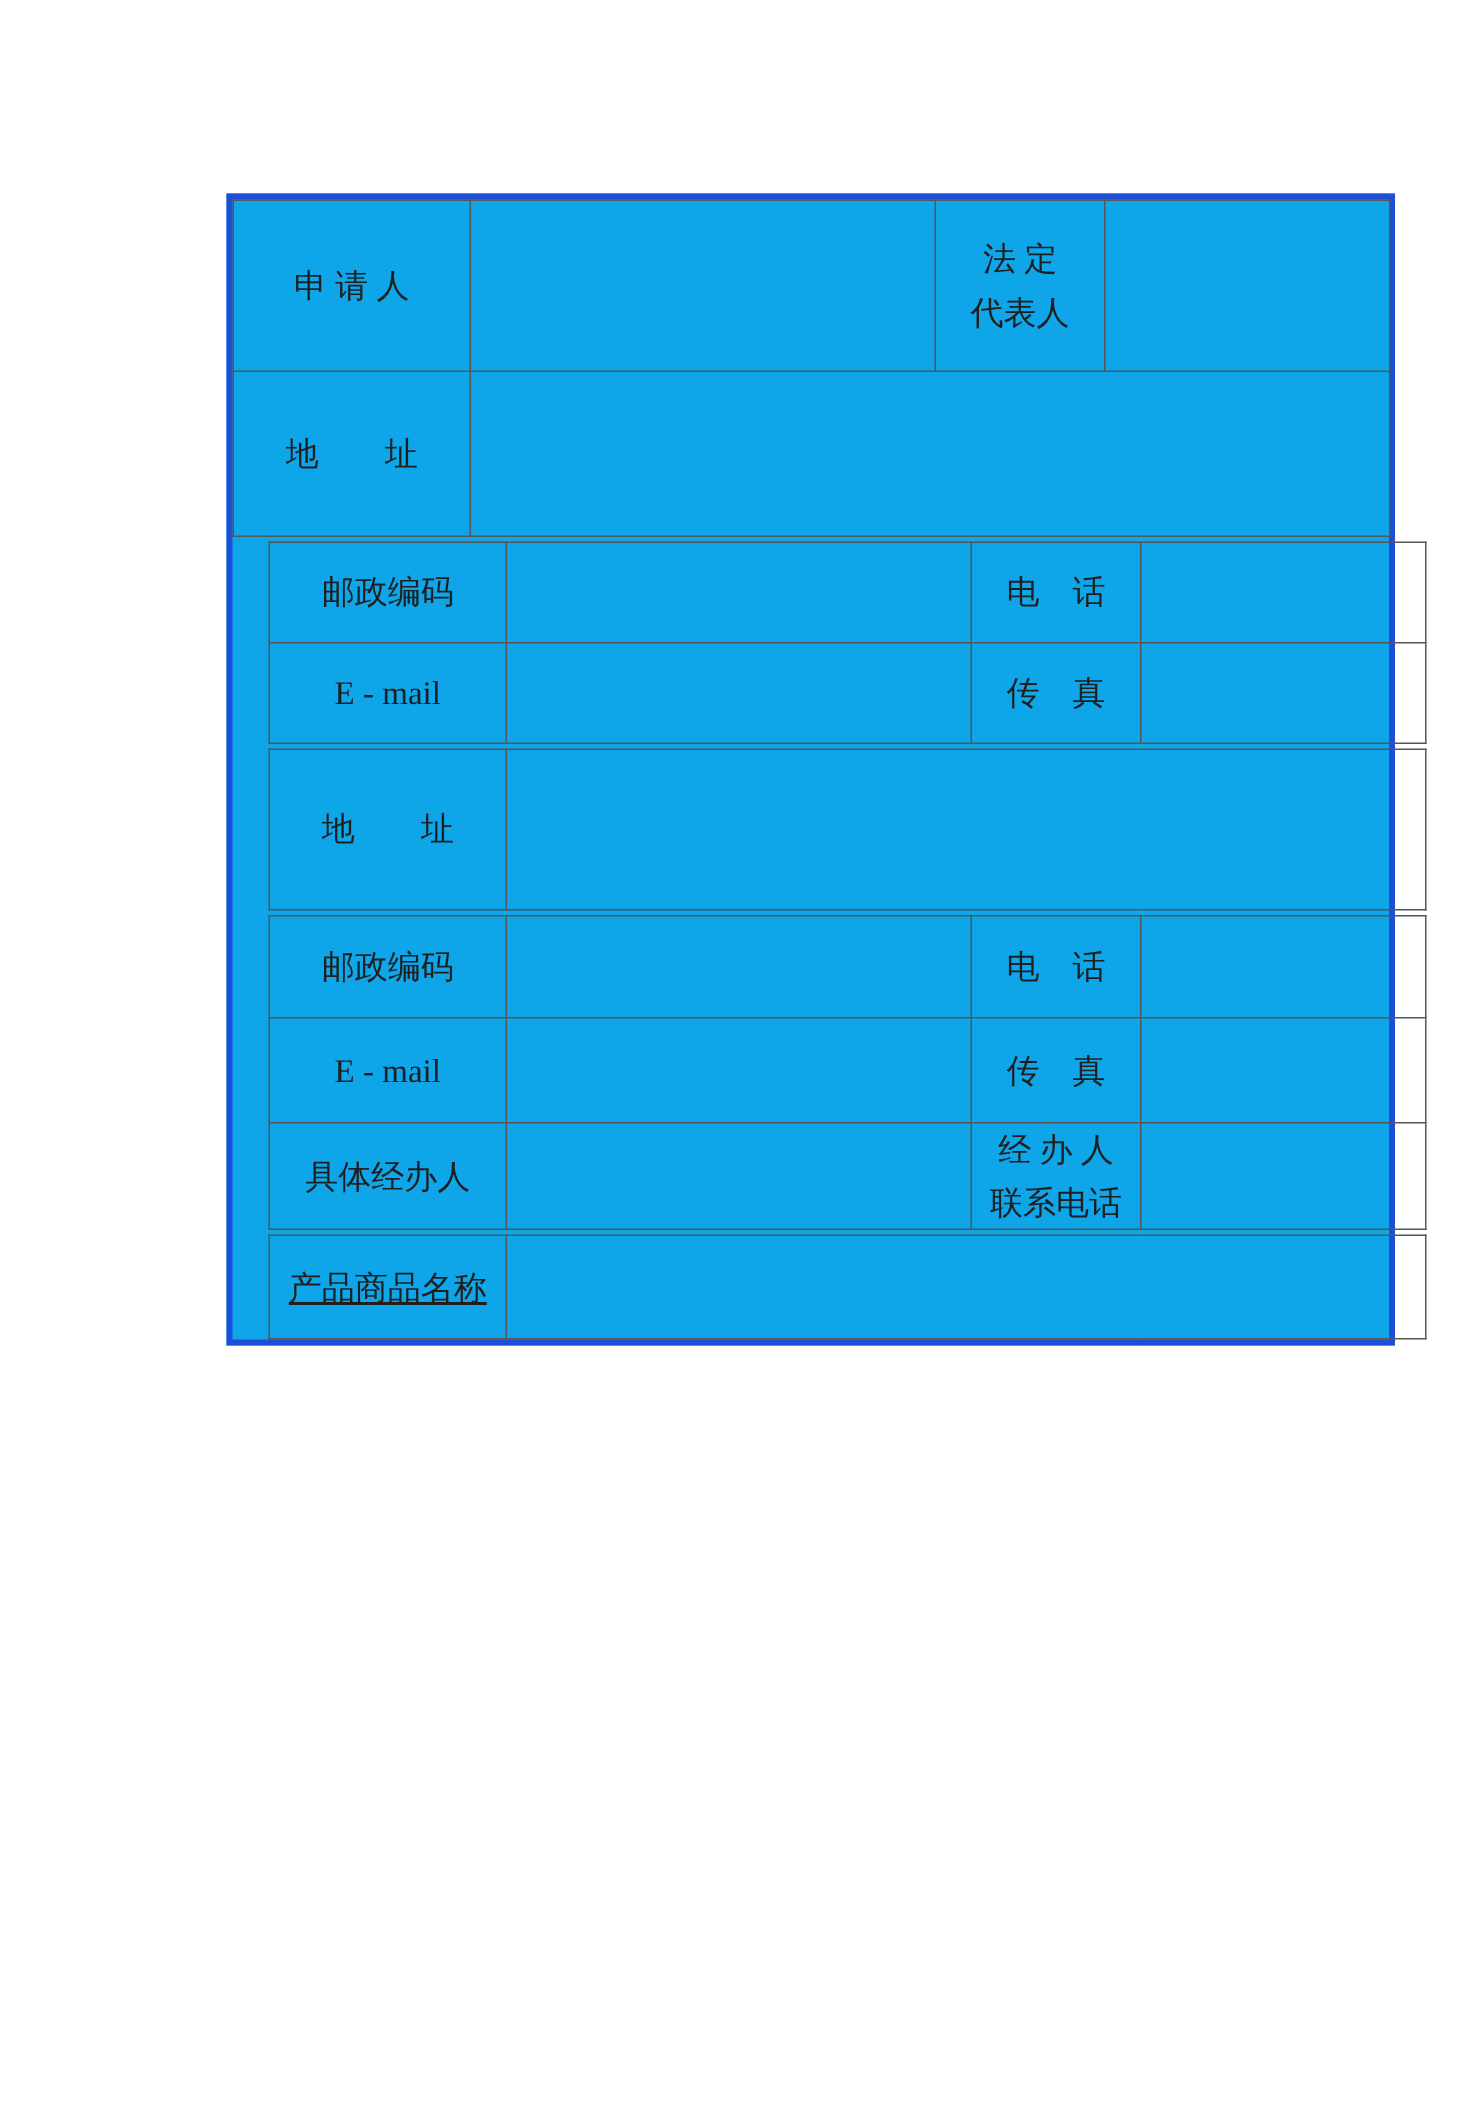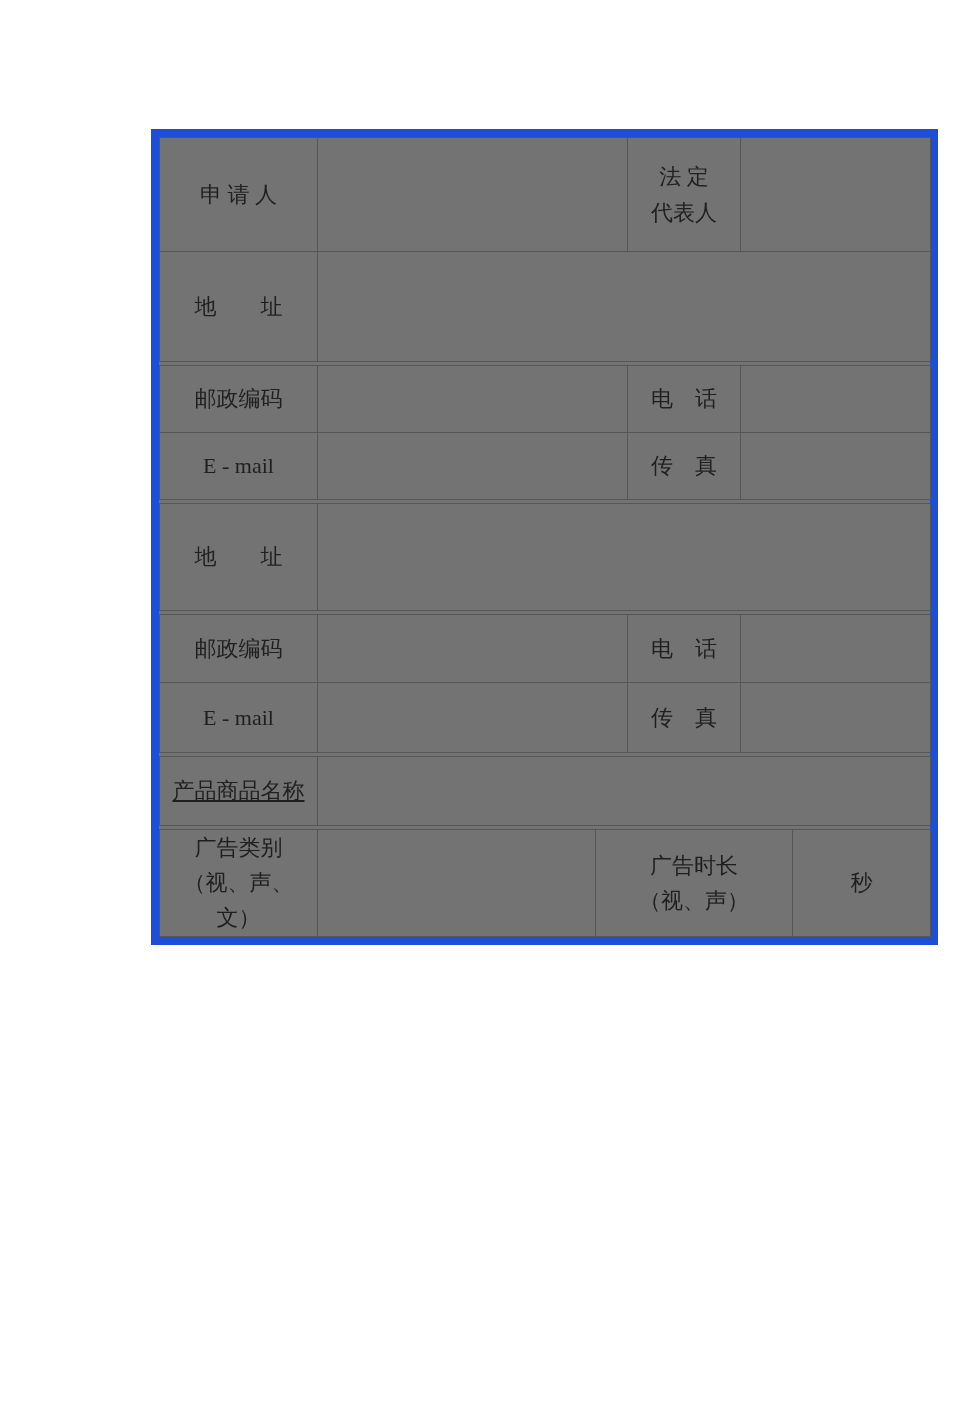--- a/index.html
+++ b/index.html
@@ -7,29 +7,29 @@
     width:979px;height:1418px;
     background:#ffffff;
     position:relative;
     overflow:hidden;
     font-family:"Liberation Serif","DejaVu Serif",serif;
   }
   .form-wrap{
     position:absolute;
     left:151px;top:129px;
     width:771px;
-    border:8px solid #1d4ed8;
-    background:#737373;
+    border:4px solid #1d4ed8;
+    background:#0ea5e9;
   }
   table.sec{
     border-collapse:collapse;
     table-layout:fixed;
     width:100%;
   }
-  table.sec + table.sec{margin-top:3px;}
+  table.sec + table.sec{margin-top:3px;margin-left:24px;}
   td{
     border:1px solid #565656;
     padding:0 3px;
     text-align:center;
     vertical-align:middle;
     font-size:22px;
     line-height:1.6;
     color:#1f1f1f;
     white-space:pre-line;
     word-break:keep-all;
@@ -131,51 +131,40 @@
       <td></td>
       <td>电　话</td>
       <td></td>
     </tr>
     <tr class="h69">
       <td>E - mail</td>
       <td></td>
       <td>传　真</td>
       <td></td>
     </tr>
+    <tr class="h63">
+      <td>具体经办人</td>
+      <td></td>
+      <td>经 办 人
+联系电话</td>
+      <td></td>
+    </tr>
   </tbody>
     </table>
 
   <table class="sec">
     <colgroup>
         <col class="c1">
         <col class="c2">
         <col class="c3">
         <col class="c4">
       </colgroup>
     <tbody>
     <tr class="h68">
       <td>产品商品名称</td>
       <td colspan="3"></td>
     </tr>
   </tbody>
     </table>
 
-  <table class="sec">
-    <colgroup>
-        <col class="f1">
-        <col class="f2">
-        <col class="f3">
-        <col class="f4">
-      </colgroup>
-    <tbody>
-        <tr class="h83">
-      <td>广告类别
-（视、声、文）</td>
-      <td></td>
-      <td>广告时长
-（视、声）</td>
-      <td>秒</td>
-    </tr>
-  </tbody>
-    </table>
 
 
 </div>
 
 </body></html>

